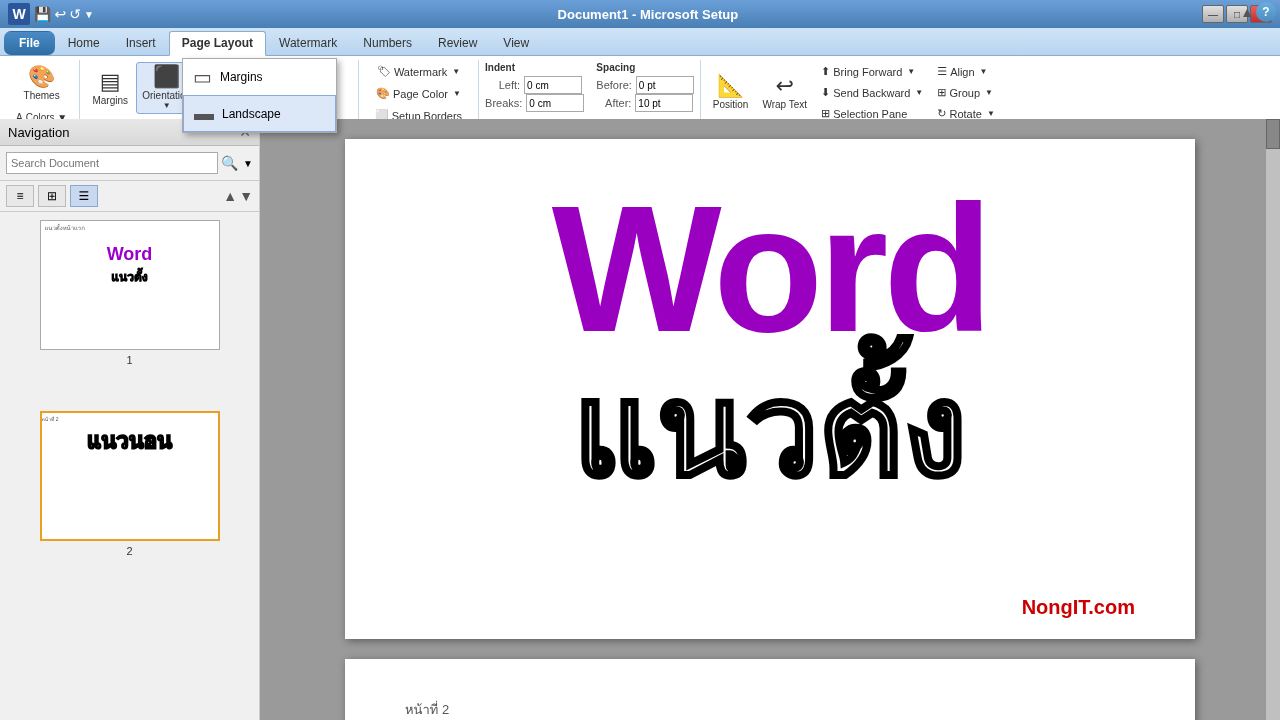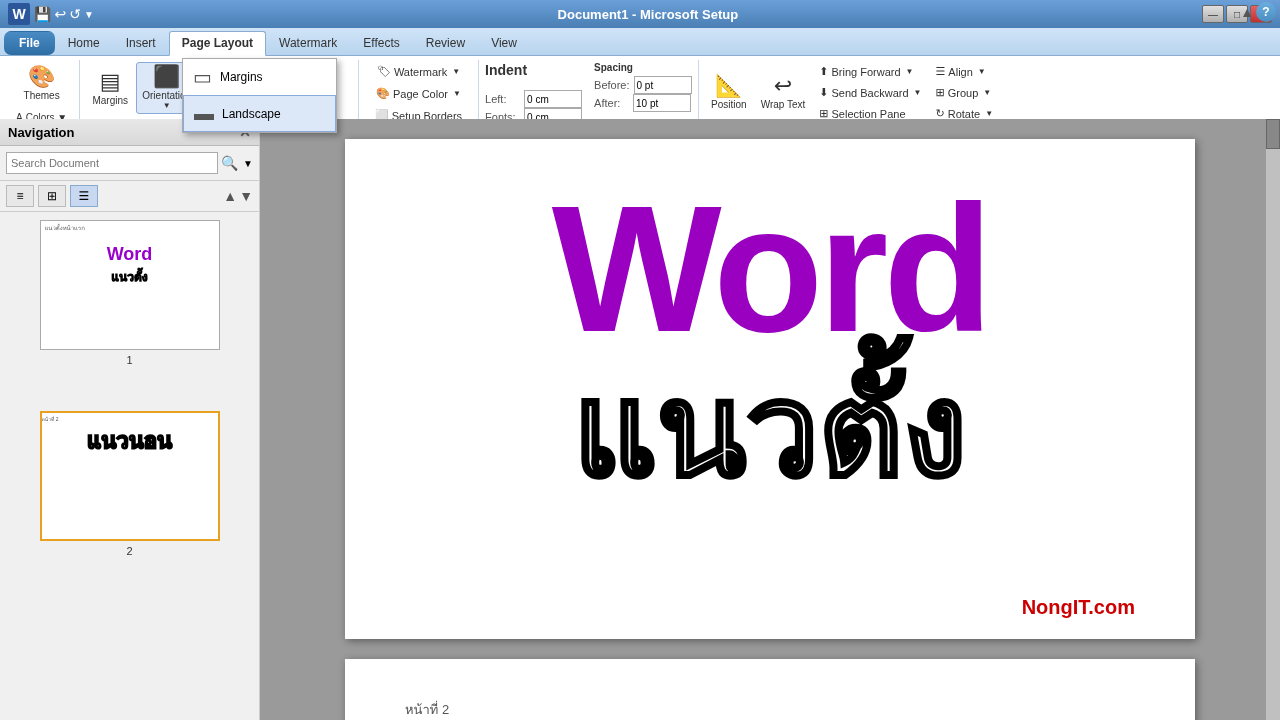--- a/index.html
+++ b/index.html
@@ -132,20 +132,21 @@
       font-size: 11px;
       color: #333;
       white-space: nowrap;
     }
     .dropdown-arrow { font-size: 8px; margin-left: 2px; }
     .label-row {
       display: flex;
       align-items: center;
       gap: 4px;
       font-size: 11px;
+      text-align: right;
     }
     .label-row label { color: #555; min-width: 35px; }
     .spin-input {
       width: 60px;
       height: 18px;
       border: 1px solid #aaa;
       font-size: 11px;
       padding: 0 2px;
       display: flex;
       align-items: center;
@@ -160,21 +161,21 @@
       bottom: 0;
       background: #f0f0f0;
       border-right: 1px solid #ccc;
       display: flex;
       flex-direction: column;
       z-index: 5;
     }
     .nav-title {
       background: linear-gradient(to bottom, #e8e8e8, #d8d8d8);
       padding: 5px 8px;
-      font-weight: bold;
+      font-weight: normal;
       font-size: 13px;
       border-bottom: 1px solid #bbb;
       display: flex;
       align-items: center;
       justify-content: space-between;
     }
     .nav-close { cursor: pointer; font-size: 14px; color: #666; }
     .search-area {
       padding: 6px;
       border-bottom: 1px solid #ccc;
@@ -384,21 +385,21 @@
     <div class="title-btn close">✕</div>
   </div>
 </div>
 
 <div class="ribbon-tabs">
   <div class="tab file-tab">File</div>
   <div class="tab">Home</div>
   <div class="tab">Insert</div>
   <div class="tab active">Page Layout</div>
   <div class="tab">Watermark</div>
-  <div class="tab">Effects</div>
+  <div class="tab">Numbers</div>
   <div class="tab">Review</div>
   <div class="tab">View</div>
   <div class="help-area">
     <span class="ribbon-expand-btn">▲</span>
     <button class="help-btn">?</button>
   </div>
 </div>
 
 <div class="ribbon">
 
@@ -489,29 +490,29 @@
         <span>Setup Borders</span>
       </div>
     </div>
     <div class="ribbon-group-label">Page Background</div>
   </div>
 
   <div class="ribbon-group" style="min-width:220px;">
     <div style="display:flex;gap:12px;">
 
       <div>
-        <div style="font-size:14px;font-weight:bold;color:#333;margin-bottom:12px;">Indent</div>
+        <div style="font-size:10px;font-weight:bold;color:#333;margin-bottom:3px;">Indent</div>
         <div class="label-row">
           <label>Left:</label>
           <div class="spin-input" style="background:white;border:1px solid #aaa;width:58px;height:18px;font-size:10px;padding:0 2px;">
             <span>0 cm</span>
           </div>
         </div>
         <div class="label-row">
-          <label>Fonts:</label>
+          <label>Breaks:</label>
           <div class="spin-input" style="background:white;border:1px solid #aaa;width:58px;height:18px;font-size:10px;padding:0 2px;">
             <span>0 cm</span>
           </div>
         </div>
       </div>
 
       <div>
         <div style="font-size:10px;font-weight:bold;color:#333;margin-bottom:3px;">Spacing</div>
         <div class="label-row">
           <label>Before:</label>

